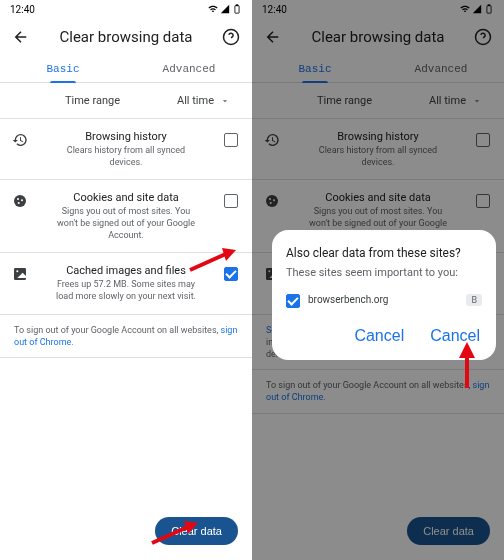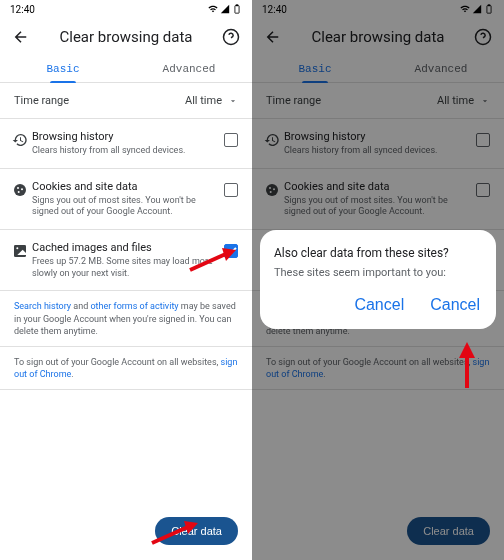--- a/index.html
+++ b/index.html
@@ -10,37 +10,37 @@
   .status-icons { display: flex; gap: 2px; align-items: center; }
   .status-icons svg { width: 10px; height: 10px; }
   .header { display: flex; align-items: center; padding: 10px 12px 8px; gap: 14px; }
   .back-icon { width: 18px; height: 18px; }
   .title { font-size: 15px; flex: 1; color: #202124; text-align: center; }
   .help-icon { width: 18px; height: 18px; }
   .tabs { display: flex; border-bottom: 1px solid #e0e0e0; font-family: Liberation Mono, monospace; }
   .tab { flex: 1; text-align: center; padding: 9px 0 7px; font-size: 11px; color: #5f6368; position: relative; }
   .tab.active { color: #1a73e8; font-weight: 500; }
   .tab.active::after { content: ''; position: absolute; bottom: -1px; left: 50%; transform: translateX(-50%); width: 26px; height: 2.5px; background: #1a73e8; border-radius: 2px 2px 0 0; }
-  .time-row { display: flex; align-items: center; padding: 11px 14px; border-bottom: 1px solid #e0e0e0; font-size: 11px; color: #3c4043; }
+  .time-row { display: flex; align-items: center; padding: 11px 22px; border-bottom: 1px solid #e0e0e0; font-size: 11px; color: #3c4043; text-align: center; }
   .time-label { flex: 1; }
   .time-value { color: #3c4043; margin-right: 6px; margin-left: 14px; }
   .dropdown-icon { width: 10px; height: 10px; }
-  .option-row { display: flex; padding: 11px 14px 11px 12px; border-bottom: 1px solid #e0e0e0; gap: 4px; align-items: flex-start; }
+  .option-row { display: flex; padding: 11px 14px 11px 12px; border-bottom: 1px solid #e0e0e0; gap: 28px; align-items: flex-start; text-align: center; }
   .option-icon { width: 16px; flex-shrink: 0; margin-top: 2px; }
   .option-text { flex: 1; }
   .option-title { font-size: 11px; color: #202124; margin-bottom: 2px; }
   .option-desc { font-size: 9px; color: #5f6368; line-height: 1.3; }
   .checkbox { width: 14px; height: 14px; border: 1.5px solid #5f6368; border-radius: 2px; flex-shrink: 0; margin-top: 3px; position: relative; }
   .checkbox.checked { background: #1a73e8; border-color: #1a73e8; }
   .checkbox.checked::after { content: ''; position: absolute; left: 3px; top: 0px; width: 4px; height: 8px; border: solid white; border-width: 0 2px 2px 0; transform: rotate(45deg); }
   .info-text { padding: 9px 14px; font-size: 9px; color: #5f6368; line-height: 1.35; border-bottom: 1px solid #e0e0e0; }
   .info-text .link { color: #1a73e8; }
   .clear-btn { position: absolute; bottom: 15px; right: 14px; background: #1a5490; color: #fff; border: none; padding: 8px 16px; border-radius: 16px; font-size: 11px; z-index: 2; }
   .arrow { position: absolute; z-index: 10; pointer-events: none; }
-  .dialog { position: absolute; top: 230px; left: 8px; right: 8px; background: #fff; border-radius: 16px; padding: 16px 14px 10px; z-index: 10; }
+  .dialog { position: absolute; top: 230px; left: 20px; right: 8px; background: #fff; border-radius: 16px; padding: 16px 14px 10px; z-index: 10; }
   .dialog-title { font-size: 12px; color: #202124; margin-bottom: 6px; }
   .dialog-sub { font-size: 11px; color: #5f6368; margin-bottom: 12px; }
   .dialog-item { display: flex; align-items: center; gap: 8px; margin-bottom: 14px; }
   .dialog-item-text { flex: 1; font-size: 10px; color: #3c4043; }
   .badge { background: #e8eaed; color: #5f6368; font-size: 9px; padding: 1px 5px; border-radius: 3px; }
   .dialog-actions { display: flex; justify-content: flex-end; gap: 22px; }
   .dialog-btn { background: none; border: none; color: #1a73e8; font-size: 16px; font-weight: 500; padding: 5px 2px; }
 </style>
 </head>
 <body>
@@ -111,23 +111,20 @@
         <circle cx="8" cy="8" r="1.5" fill="#fff"></circle>
         <path d="M21 15l-5-5-8 8h13v-3z" fill="#fff"></path>
       </svg>
     <div class="option-text">
       <div class="option-title">Cached images and files</div>
       <div class="option-desc">Frees up 57.2 MB. Some sites may load more slowly on your next visit.</div>
     </div>
     <div class="checkbox checked"></div>
   </div>
   <div class="info-text">
-    <span class="link">Search history</span><span> and </span><span class="link">other forms of activity</span><span> may be saved in your Google Account when you're signed in. You can delete them anytime.</span>
-  </div>
-  <div class="info-text">
     <span>To sign out of your Google Account on all websites, </span><span class="link">sign out of Chrome</span><span>.</span>
   </div>
   <button class="clear-btn">Clear data</button>
   <svg class="arrow" style="top:245px;left:188px;width:55px;height:30px" viewBox="0 0 55 30">
       <path d="M2 25 L40 8" stroke="#e30613" stroke-width="4" fill="none"></path>
       <path d="M34 3 L48 5 L38 16 Z" fill="#e30613"></path>
     </svg>
   <svg class="arrow" style="bottom:12px;left:150px;width:55px;height:30px" viewBox="0 0 55 30">
       <path d="M2 25 L40 8" stroke="#e30613" stroke-width="4" fill="none"></path>
       <path d="M34 3 L48 5 L38 16 Z" fill="#e30613"></path>
@@ -210,20 +207,25 @@
     <span class="link">Search history</span><span> and </span><span class="link">other forms of activity</span><span> may be saved in your Google Account when you're signed in. You can delete them anytime.</span>
   </div>
   <div class="info-text">
     <span>To sign out of your Google Account on all websites, </span><span class="link">sign out of Chrome</span><span>.</span>
   </div>
   <button class="clear-btn">Clear data</button>
 
   <div class="dialog">
     <div class="dialog-title">Also clear data from these sites?</div>
     <div class="dialog-sub">These sites seem important to you:</div>
+    <div class="dialog-item">
+      <div class="checkbox checked"></div>
+      <span class="dialog-item-text">browserbench.org</span>
+      <span class="badge">B</span>
+    </div>
     <div class="dialog-actions">
       <button class="dialog-btn">Cancel</button>
       <button class="dialog-btn">Cancel</button>
     </div>
   </div>
   <svg class="arrow" style="top:340px;left:200px;width:30px;height:50px" viewBox="0 0 30 50">
       <path d="M15 48 L15 14" stroke="#e30613" stroke-width="4" fill="none"></path>
       <path d="M7 18 L15 2 L23 18 Z" fill="#e30613"></path>
     </svg>
 </div>

